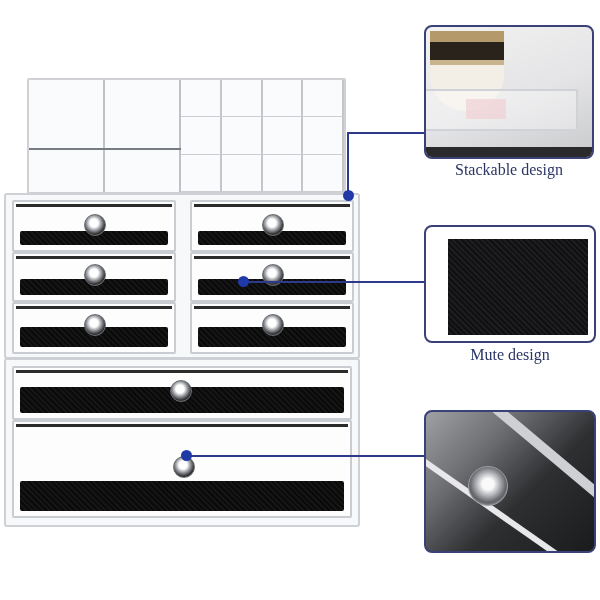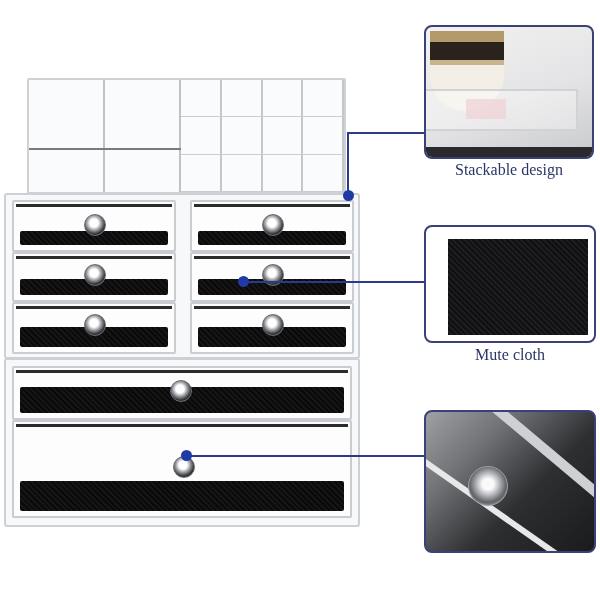--- a/index.html
+++ b/index.html
@@ -112,21 +112,21 @@
     <div class="jar"></div>
     <div class="pink"></div>
     <div class="pane"></div>
     <div class="base"></div>
   </div>
   <div class="callout-label" style="left:424px;top:161px;width:170px;">Stackable design</div>
 
   <div class="callout c2" style="left:424px;top:225px;width:172px;height:118px;">
     <div class="cloth"></div>
   </div>
-  <div class="callout-label" style="left:424px;top:346px;width:172px;">Mute cloth</div>
+  <div class="callout-label" style="left:424px;top:346px;width:172px;">Mute design</div>
 
   <div class="callout c3" style="left:424px;top:410px;width:172px;height:143px;">
     <div class="rail" style="left:-10px;top:40px;transform:rotate(35deg);"></div>
     <div class="rail" style="left:70px;top:-10px;transform:rotate(40deg);height:10px;background:#cfd0d3;"></div>
     <div class="gem"></div>
   </div>
 
 </div>
 
 </body></html>

